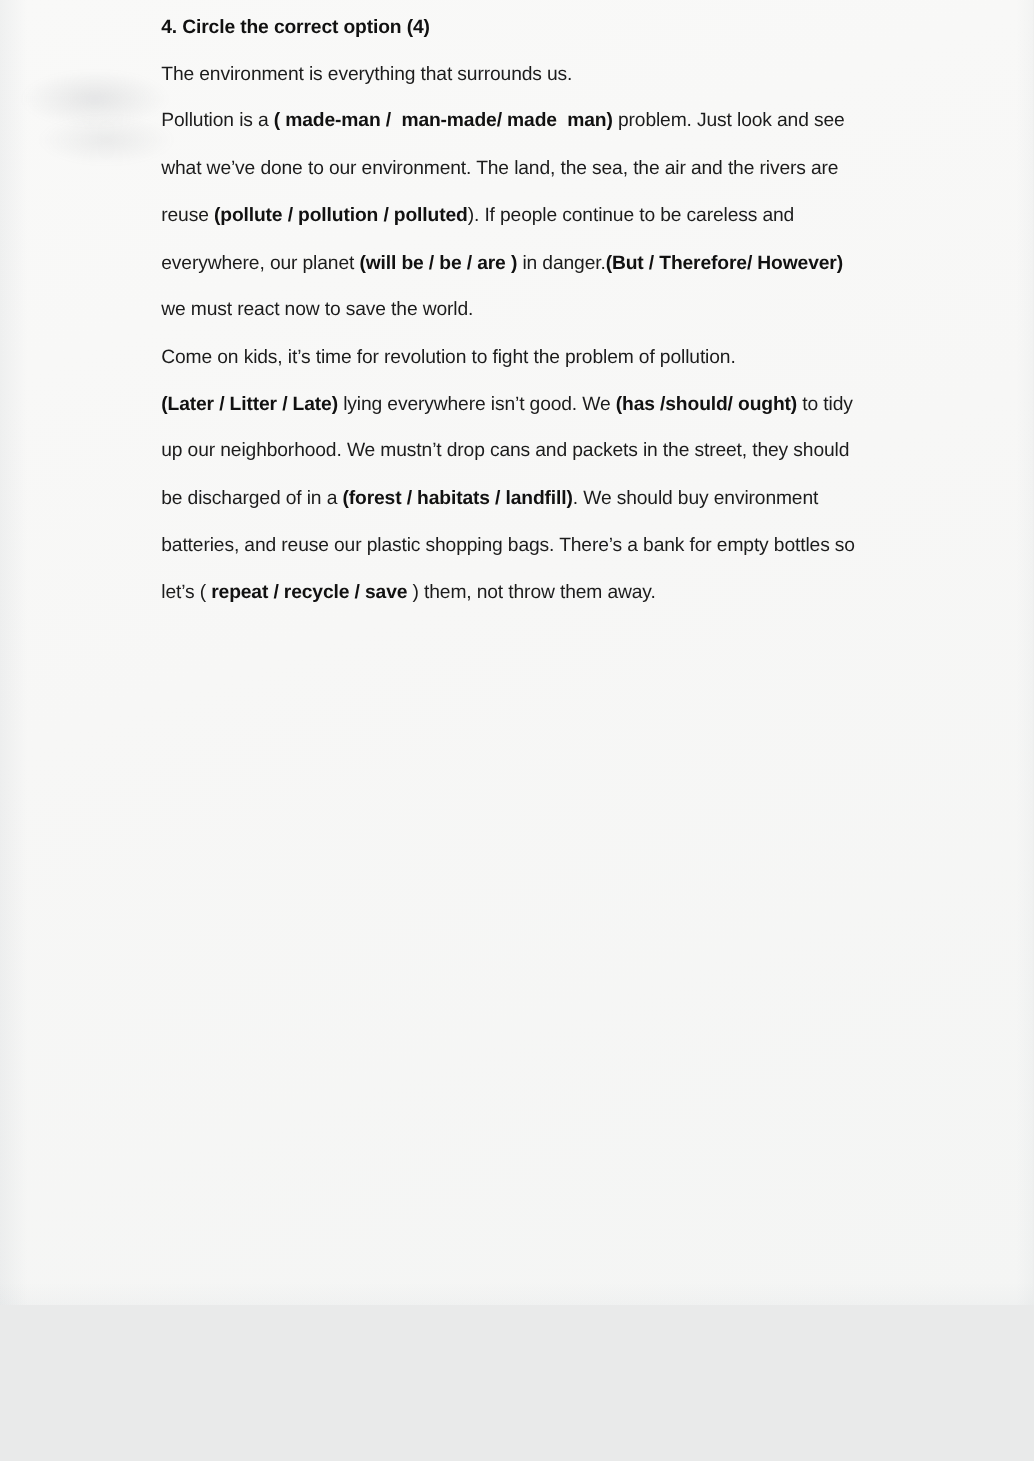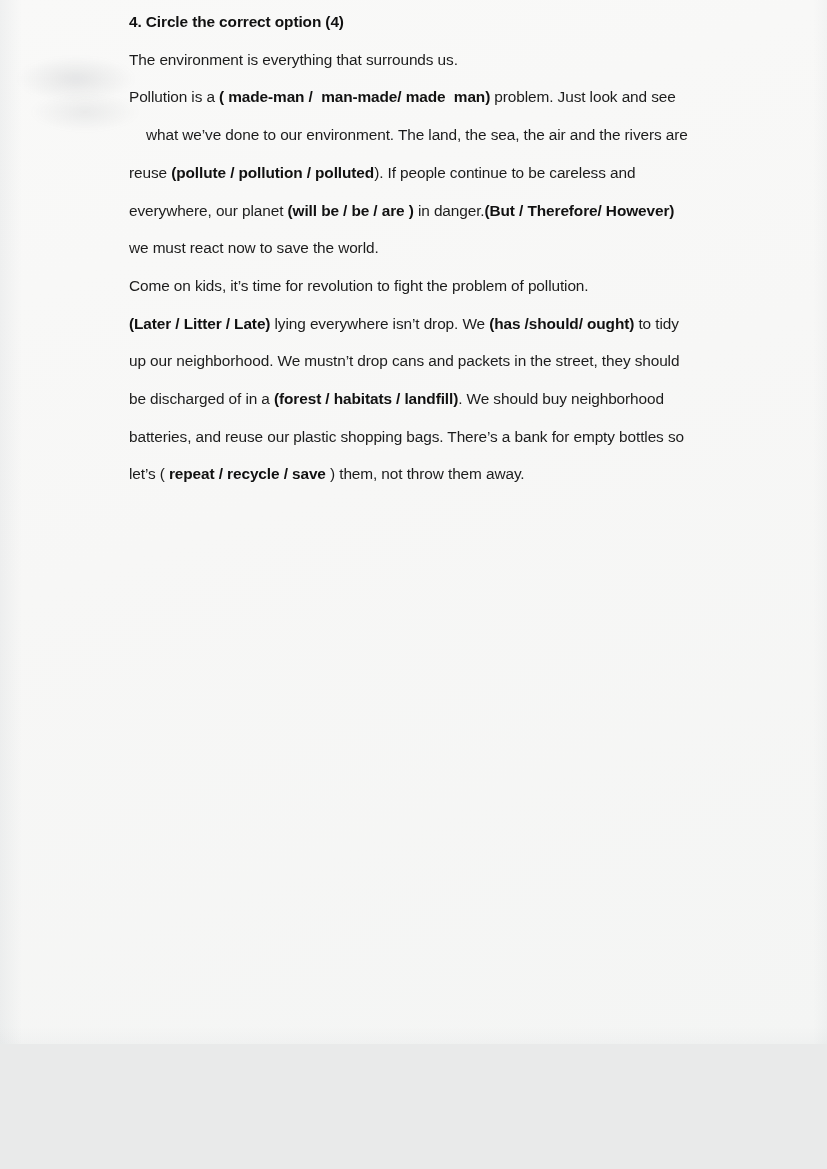--- a/index.html
+++ b/index.html
@@ -51,28 +51,28 @@
 <body>
 
 <div class="page">
   <div class="ghost ghost1"></div>
   <div class="ghost ghost2"></div>
 
   <div class="doc-text">
       <div class="line title" style="top: 12px;"><span class="b">4. Circle the correct option (4)</span></div>
       <div class="line" style="top: 49.7px; text-align: right;"><span>The environment is everything that surrounds us.</span></div>
       <div class="line" style="top: 87.4px;"><span>Pollution is a </span><span class="b">( made-man /  man-made/ made  man)</span><span> problem. Just look and see</span></div>
-      <div class="line" style="top: 125.1px; margin-left: 17px;"><span>what we’ve done to our environment. The land, the sea, the air and the rivers are</span></div>
+      <div class="line" style="top: 125.1px;"><span>what we’ve done to our environment. The land, the sea, the air and the rivers are</span></div>
       <div class="line" style="top: 162.8px;"><span>reuse </span><span class="b">(pollute / pollution / polluted</span><span>). If people continue to be careless and</span></div>
       <div class="line" style="top: 200.5px;"><span>everywhere, our planet </span><span class="b">(will be / be / are )</span><span> in danger.</span><span class="b">(But / Therefore/ However)</span></div>
       <div class="line" style="top: 238.2px;"><span>we must react now to save the world.</span></div>
       <div class="line" style="top: 275.9px;"><span>Come on kids, it’s time for revolution to fight the problem of pollution.</span></div>
-      <div class="line" style="top: 313.6px;"><span class="b">(Later / Litter / Late)</span><span> lying everywhere isn’t drop. We </span><span class="b">(has /should/ ought)</span><span> to tidy</span></div>
+      <div class="line" style="top: 313.6px;"><span class="b">(Later / Litter / Late)</span><span> lying everywhere isn’t good. We </span><span class="b">(has /should/ ought)</span><span> to tidy</span></div>
       <div class="line" style="top: 351.3px;"><span>up our neighborhood. We mustn’t drop cans and packets in the street, they should</span></div>
-      <div class="line" style="top: 389px;"><span>be discharged of in a </span><span class="b">(forest / habitats / landfill)</span><span>. We should buy neighborhood</span></div>
+      <div class="line" style="top: 389px;"><span>be discharged of in a </span><span class="b">(forest / habitats / landfill)</span><span>. We should buy environment</span></div>
       <div class="line" style="top: 426.7px;"><span>batteries, and reuse our plastic shopping bags. There’s a bank for empty bottles so</span></div>
       <div class="line" style="top: 464.4px;"><span>let’s ( </span><span class="b">repeat / recycle / save</span><span> ) them, not throw them away.</span></div>
     </div>
 
   <div class="logo">
     <svg width="168" height="112" viewBox="0 0 168 112">
 
       <path d="M71.8 25.6 A30.5 30.5 0 0 1 102.3 25.6" fill="none" stroke-width="21" stroke="#f2a09c"></path>
       <path d="M102.3 25.6 A30.5 30.5 0 0 1 117.5 52" fill="none" stroke-width="21" stroke="#aed0e8"></path>
       <path d="M117.5 52 A30.5 30.5 0 0 1 102.3 78.4" fill="none" stroke-width="21" stroke="#f6c897"></path>

